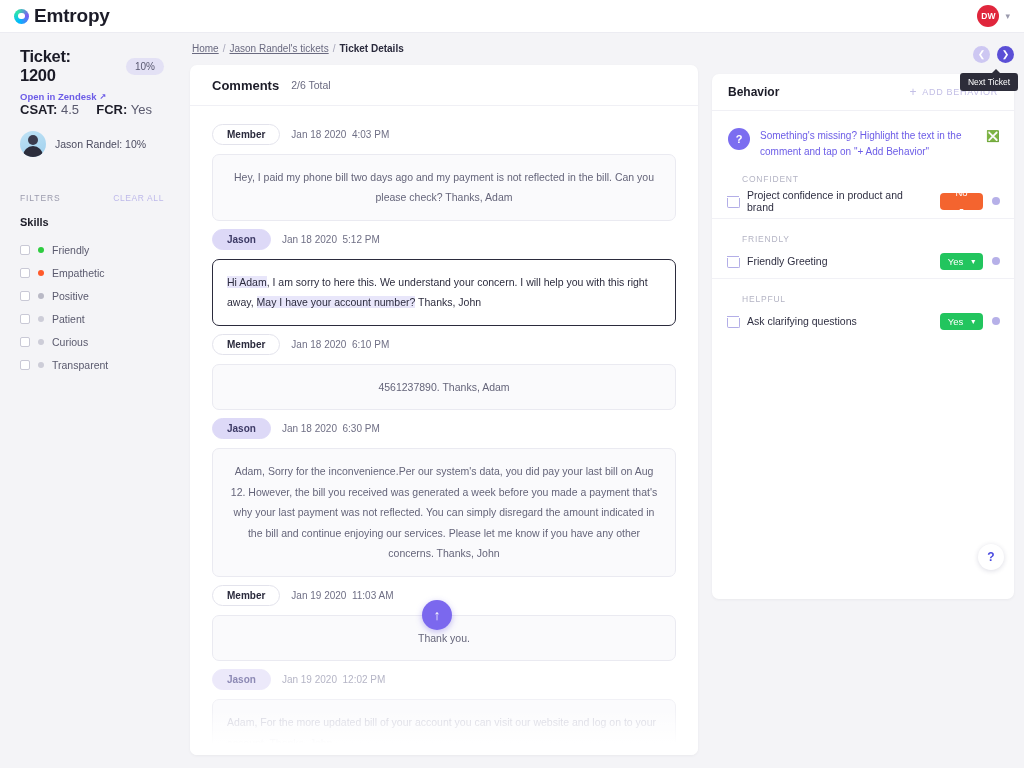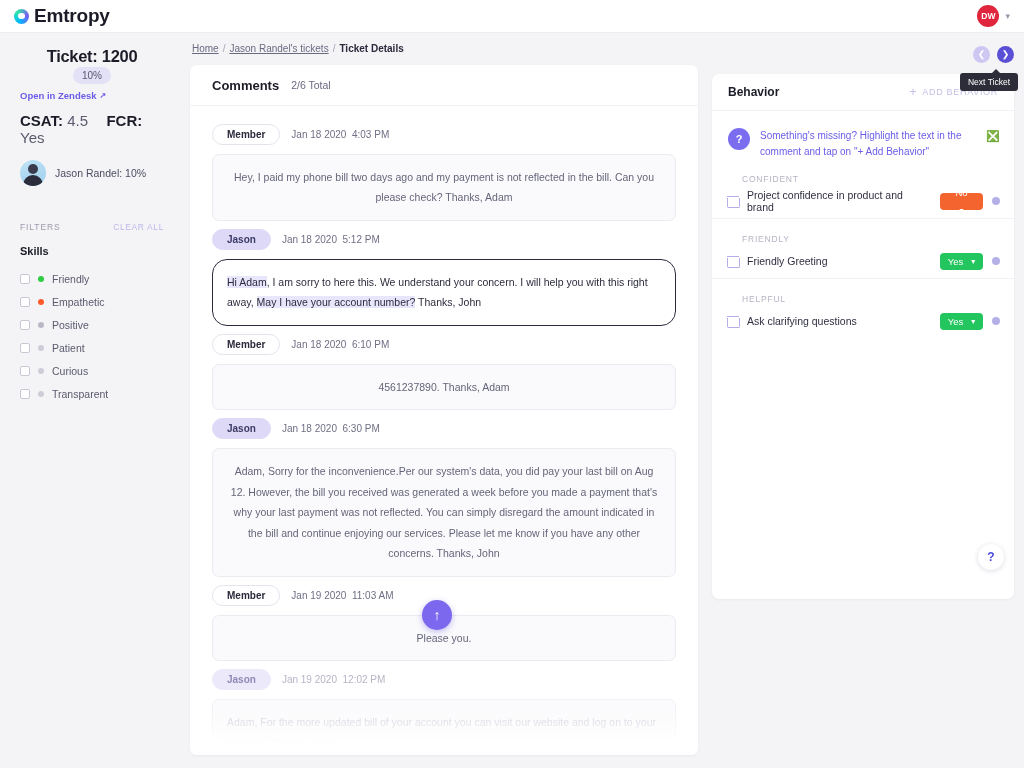--- a/index.html
+++ b/index.html
@@ -34,32 +34,32 @@
     color: #fff; font-size: 8.5px; font-weight: bold;
     display: flex; align-items: center; justify-content: center; letter-spacing: .2px;
   }
   .caret-dn { font-size: 9px; color: #9a9aad; }
 
   
   .body-row { display: flex; height: 735px; }
 
   
   .sidebar { width: 180px; padding: 14px 16px 0 20px; background: #f4f4f7; }
-  .ticket-title-row { display: flex; align-items: center; gap: 1px; flex-direction: column; }
+  .ticket-title-row { display: flex; align-items: center; gap: 16px; }
   .ticket-title { font-size: 16.5px; font-weight: bold; color: #1c1c28; letter-spacing: -0.3px; }
   .pct-badge {
     background: #e3e1f5; color: #585870; font-size: 10px;
     padding: 3px 9px; border-radius: 10px; font-weight: 500;
   }
   .zendesk-link {
     margin-top: 6px; font-size: 9.5px; color: #6c5ce7; font-weight: bold;
     display: flex; align-items: center; gap: 3px;
   }
   .ext-ico { font-size: 8px; }
-  .metrics { margin-top: 11px; font-size: 15px; color: #5a5a6e; }
+  .metrics { font-size: 13px; color: #5a5a6e; }
   .metrics b { color: #1c1c28; font-weight: bold; }
   .metrics .gap { display: inline-block; width: 10px; }
   .agent-row { margin-top: 14px; display: flex; align-items: center; gap: 9px; }
   .agent-pic {
     width: 26px; height: 26px; border-radius: 50%; overflow: hidden;
     background: linear-gradient(160deg, #bfe2f5 0%, #9fd0ee 100%); position: relative;
   }
   .agent-pic::before {
     content: ""; position: absolute; left: 8px; top: 4px; width: 10px; height: 10px;
     border-radius: 50%; background: #3a3b4d;
@@ -108,21 +108,21 @@
     font-size: 10px; padding: 4px 14px; border-radius: 11px; font-weight: bold;
   }
   .tag.member { background: #fff; border: 1px solid #e3e3ec; color: #2a2a3c; }
   .tag.agent { background: #ddd9f7; border: 1px solid #ddd9f7; color: #3d3a66; }
   .msg-ts { font-size: 10px; color: #6f6f85; }
   .bubble {
     border: 1px solid #eaeaf1; border-radius: 7px; padding: 12px 14px;
     font-size: 10.5px; line-height: 1.95; color: #65657a;
   }
   .bubble.inbound { background: #fafafc; text-align: center; }
-  .bubble.outbound { background: #ffffff; border-color: #2b2b3d; border-radius: 15px; }
+  .bubble.outbound { background: #ffffff; border-color: #2b2b3d; }
   .bubble.outbound { color: #2c2c3e; }
   .hl { background: #e8e6fa; }
   .msg.faded .tag.agent { background: #ece9fa; color: #8d8ab5; border-color: #ece9fa; }
   .msg.faded .msg-ts { color: #b5b5c6; }
   .bubble.ghost { background: #fbfbfd; border-color: #f1f1f6; color: #cfcfdb; }
 
   .scroll-up-btn {
     position: absolute; left: 232px; top: 535px; width: 30px; height: 30px;
     border-radius: 50%; background: #7b68ee; color: #fff;
     display: flex; align-items: center; justify-content: center;
@@ -327,21 +327,21 @@
                 <span class="tag agent">Jason</span>
                 <span class="msg-ts">Jan 18 2020&nbsp;&nbsp;6:30 PM</span>
               </div>
               <div class="bubble inbound">Adam, Sorry for the inconvenience.Per our system's data, you did pay your last bill on Aug 12. However, the bill you received was generated a week before you made a payment that's why your last payment was not reflected. You can simply disregard the amount indicated in the bill and continue enjoying our services. Please let me know if you have any other concerns. Thanks, John</div>
             </div>
             <div class="msg">
               <div class="msg-head">
                 <span class="tag member">Member</span>
                 <span class="msg-ts">Jan 19 2020&nbsp;&nbsp;11:03 AM</span>
               </div>
-              <div class="bubble inbound">Please you.</div>
+              <div class="bubble inbound">Thank you.</div>
             </div>
             <div class="msg faded">
               <div class="msg-head">
                 <span class="tag agent">Jason</span>
                 <span class="msg-ts">Jan 19 2020&nbsp;&nbsp;12:02 PM</span>
               </div>
               <div class="bubble ghost">Adam, For the more updated bill of your account you can visit our website and log on to your account. Thanks, John</div>
             </div>
           </div>
         <div class="scroll-up-btn">↑</div>

